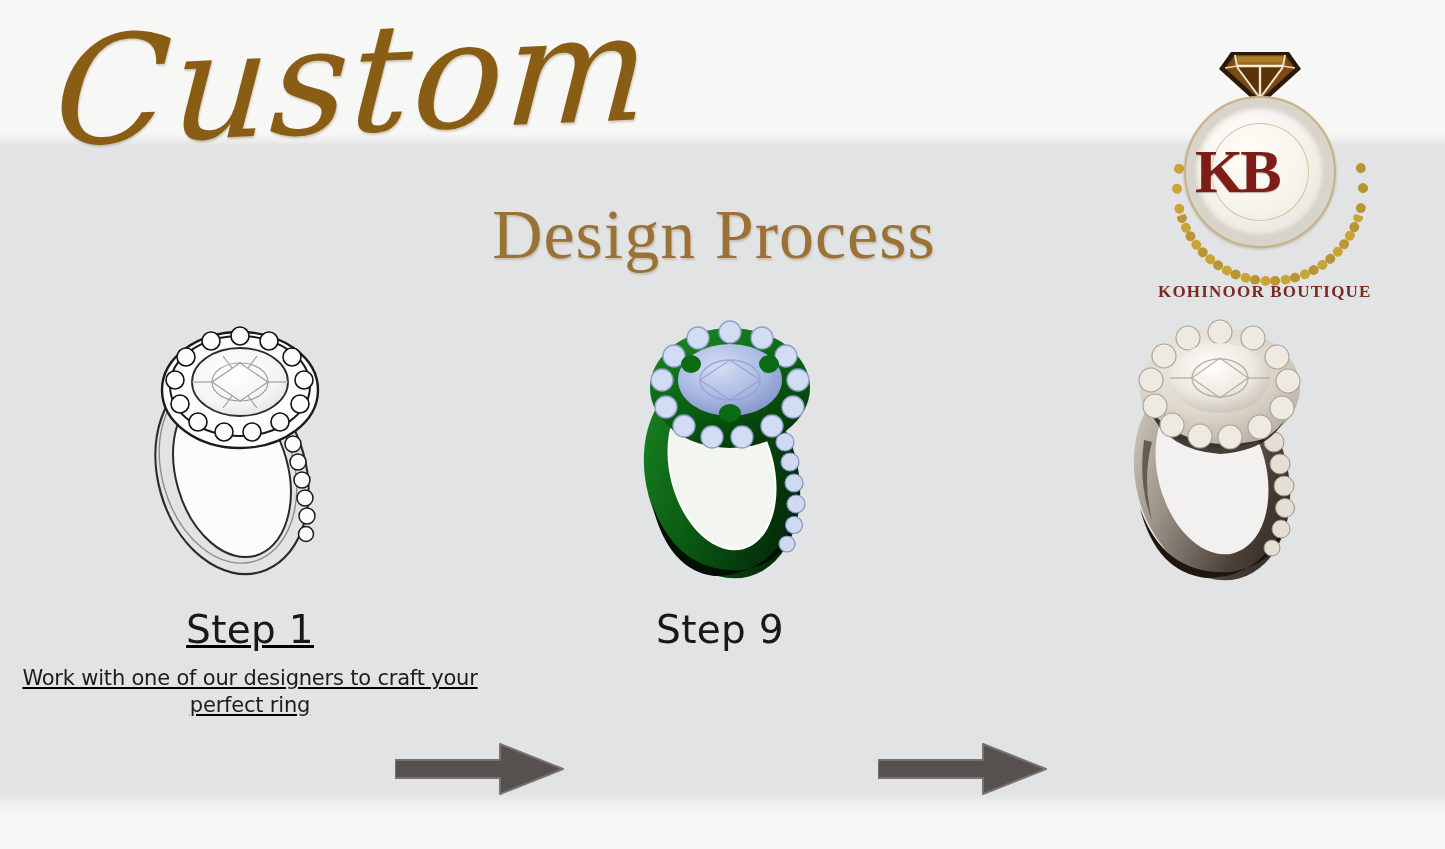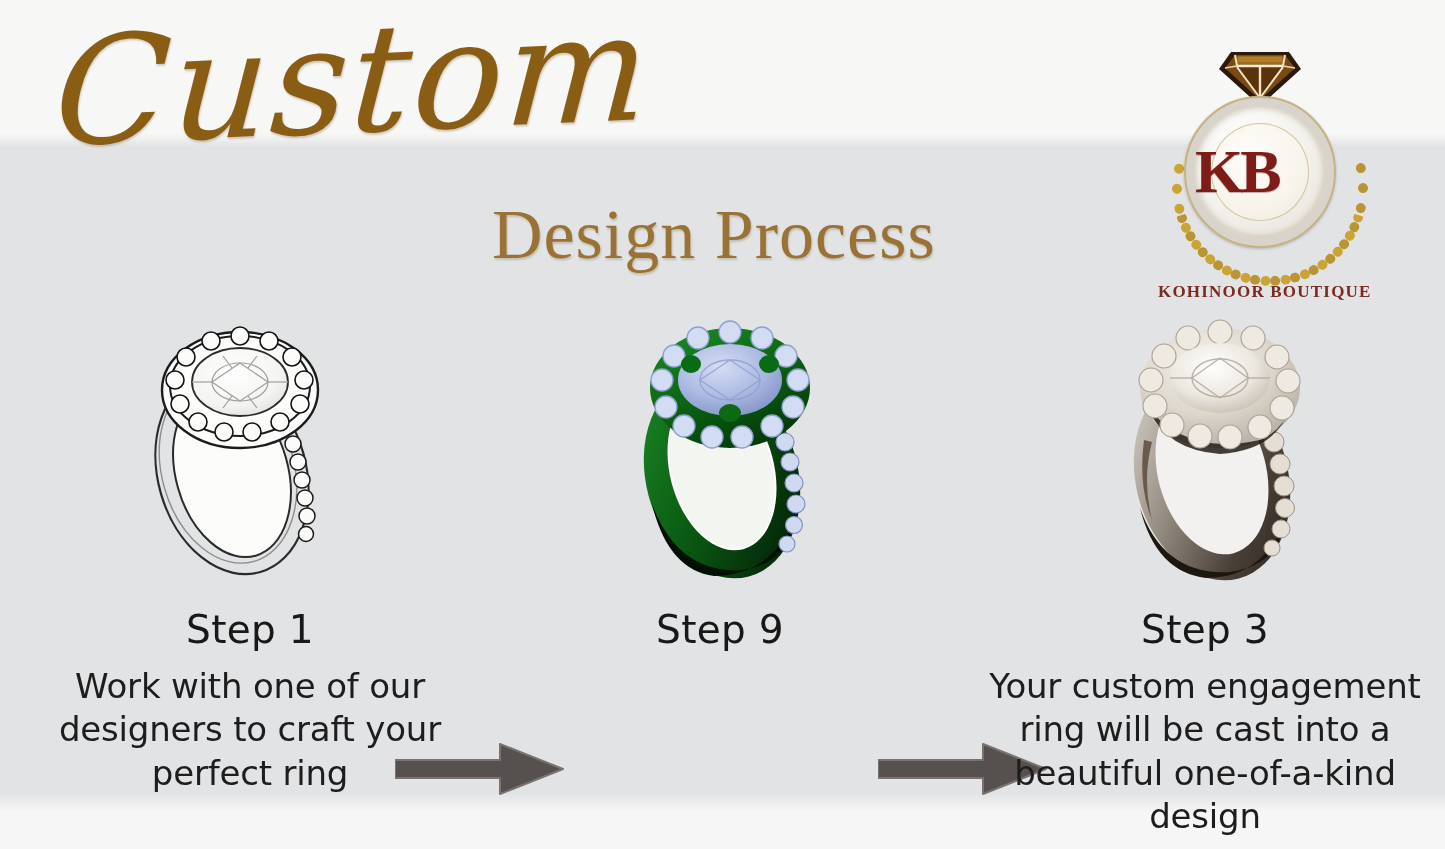--- a/index.html
+++ b/index.html
@@ -160,36 +160,36 @@
   }
   .arrow.a1{left:395px;}
   .arrow.a2{left:878px;}
 
   
   .caption{
     position:absolute;
     top:610px;
     text-align:center;
   }
-  .caption.c1{left:10px;width:480px;}
+  .caption.c1{left:10px;width:480px;text-decoration:underline;}
   .caption.c2{left:500px;width:440px;}
   .caption.c3{left:965px;width:480px;}
 
   .step-title{
     font-family:"DejaVu Sans", sans-serif;
     font-size:39px;
     font-weight:400;
     color:#181818;
     line-height:1.05;
     margin:0 0 14px 0;
     letter-spacing:.3px;
   }
   .step-desc{
     font-family:"DejaVu Sans", sans-serif;
-    font-size:34px;
+    font-size:21px;
     font-weight:400;
     color:#1d1d1d;
     line-height:1.28;
     margin:0;
     letter-spacing:-.2px;
   }
 </style>
 </head>
 <body>
 
@@ -423,18 +423,14 @@
 
   <div class="caption c1">
     <div class="step-title">Step 1</div>
     <div class="step-desc">Work with one of our designers to craft your perfect ring</div>
   </div>
 
   <div class="caption c2">
     <div class="step-title">Step 9</div>
   </div>
 
-  <div class="caption c3">
-    <div class="step-title">Step 3</div>
-    <div class="step-desc">Your custom engagement ring will be cast into a beautiful one-of-a-kind design</div>
-  </div>
 
 </div>
 
 </body></html>

